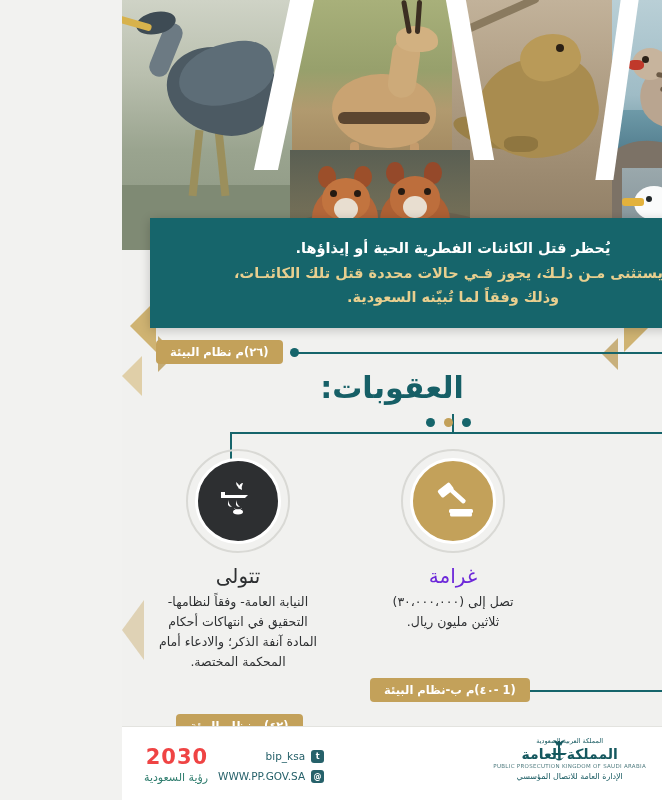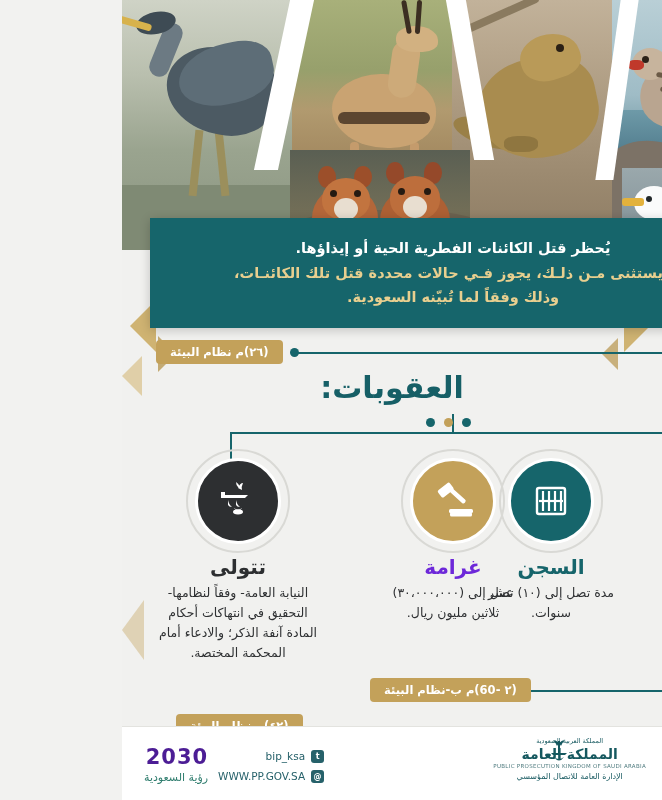--- a/index.html
+++ b/index.html
@@ -210,38 +210,38 @@
   }
   .c-dark  { background:#2d2f31; }
   .c-gold  { background:#c3a15a; }
   .c-teal  { background:#16656b; }
   .ring {
     position:absolute; width:104px; height:104px; border-radius:50%;
     border: 2px solid #d9d9d5; top:-9px; left:-9px;
   }
   .circ-outer { position:relative; width:86px; height:86px; margin:0 auto; }
 
-  .c-label { margin-top: 11px; font-size: 20px; font-weight: bold; }
+  .c-label { margin-top: 20px; font-size: 20px; font-weight: normal; }
   .c-label.dark { color:#2d2f31; }
   .c-label.gold { color:#6d28d9; }
   .c-label.teal { color:#16656b; }
   .c-desc { margin-top: 4px; font-size: 12.5px; line-height: 1.6; color:#2f3133; }
 
   .w-left  { right: 36px;  top: 458px; width: 150px; }  
   .w-mid   { left: 256px;  top: 458px; width: 150px; }
   .w-right { left: 36px;   top: 458px; width: 160px; }
 
   
   .footer {
     position:absolute; left:0; right:0; bottom:0; height:74px;
     background:#ffffff; border-top:1px solid #e3e3df;
     z-index: 8;
   }
   .footer .vision { position:absolute; left:22px; top:16px; color:#2f7d6e; font-size:11px; line-height:1.35; }
-  .footer .vision .big { font-size:21px; font-weight:bold; letter-spacing:1px; color:#4c1d95; }
+  .footer .vision .big { font-size:21px; font-weight:bold; letter-spacing:1px; color:#ef4444; }
   .footer .social { position:absolute; left:96px; top:20px; font-size:10.5px; color:#26616a; line-height:1.9; }
   .footer .social .row { display:flex; align-items:center; gap:6px; }
   .ic {
     width:13px; height:13px; border-radius:3px; background:#26616a;
     display:inline-flex; align-items:center; justify-content:center;
     color:#fff; font-size:8px; font-weight:bold; flex:0 0 auto;
   }
   .footer .brand { position:absolute; right:16px; top:10px; text-align:center; color:#15585f; }
   .footer .brand .l1 { font-size:6.5px; letter-spacing:.4px; }
   .footer .brand .l2 { font-size:14px; font-weight:bold; margin-top:1px; }
@@ -360,37 +360,20 @@
   <div class="pen-title">العقوبات:</div>
 
   <div class="tree-v"></div>
   <div class="tree-h"></div>
   <div class="tree-l"></div>
   <div class="tree-r"></div>
   <div class="tree-dot td1"></div>
   <div class="tree-dot td2"></div>
   <div class="tree-dot td3"></div>
 
-  <div class="circle-wrap w-left">
-    <div class="circ-outer">
-      <div class="ring"></div>
-      <div class="circ c-teal">
-        <svg width="44" height="44" viewBox="0 0 44 44" aria-hidden="true">
-          <rect x="8" y="9" width="28" height="26" rx="2" fill="none" stroke="#ffffff" stroke-width="2.4"></rect>
-          <line x1="14" y1="12" x2="14" y2="32" stroke="#ffffff" stroke-width="2.2"></line>
-          <line x1="20" y1="12" x2="20" y2="32" stroke="#ffffff" stroke-width="2.2"></line>
-          <line x1="26" y1="12" x2="26" y2="32" stroke="#ffffff" stroke-width="2.2"></line>
-          <line x1="32" y1="12" x2="32" y2="32" stroke="#ffffff" stroke-width="2.2"></line>
-          <line x1="10" y1="22" x2="34" y2="22" stroke="#ffffff" stroke-width="2.2"></line>
-        </svg>
-      </div>
-    </div>
-    <div class="c-label teal">السجن</div>
-    <div class="c-desc">مدة تصل إلى (١٠) عشر سنوات.</div>
-  </div>
 
   <div class="circle-wrap w-mid">
     <div class="circ-outer">
       <div class="ring"></div>
       <div class="circ c-gold">
         <svg width="46" height="46" viewBox="0 0 46 46" aria-hidden="true">
           <rect x="20" y="34" width="22" height="4.5" rx="1.5" fill="#ffffff" transform="rotate(0 31 36)"></rect>
           <rect x="8" y="8" width="15" height="9" rx="2" fill="#ffffff" transform="rotate(-38 15 12)"></rect>
           <rect x="16" y="15" width="22" height="4.5" rx="2" fill="#ffffff" transform="rotate(42 27 17)"></rect>
           <rect x="19" y="31" width="24" height="4" rx="1.6" fill="#ffffff"></rect>
@@ -414,21 +397,21 @@
           <path d="M23 9 q-2 -2 -2 -5 q3 2 4 5 z" fill="#ffffff"></path>
           <path d="M19 30 q4 6 8 0 q-4 3 -8 0 z" fill="#ffffff"></path>
           <ellipse cx="23" cy="34" rx="5" ry="2.4" fill="#ffffff"></ellipse>
         </svg>
       </div>
     </div>
     <div class="c-label dark">تتولى</div>
     <div class="c-desc">النيابة العامة- وفقاً لنظامها- التحقيق في انتهاكات أحكام المادة آنفة الذكر؛ والادعاء أمام المحكمة المختصة.</div>
   </div>
 
-  <div class="tag tag40">(٢ -60)م ب-نظام البيئة</div>
+  <div class="tag tag40">(1 -٤٠)م ب-نظام البيئة</div>
   <div class="tagline line40"></div>
   <div class="tagdot dot40"></div>
 
   <div class="tag tag42">(٤٢)م نظام البيئة</div>
 
   <div class="footer">
     <div class="vision">
       <div class="big">2030</div>
       <div>رؤية السعودية</div>
     </div>

